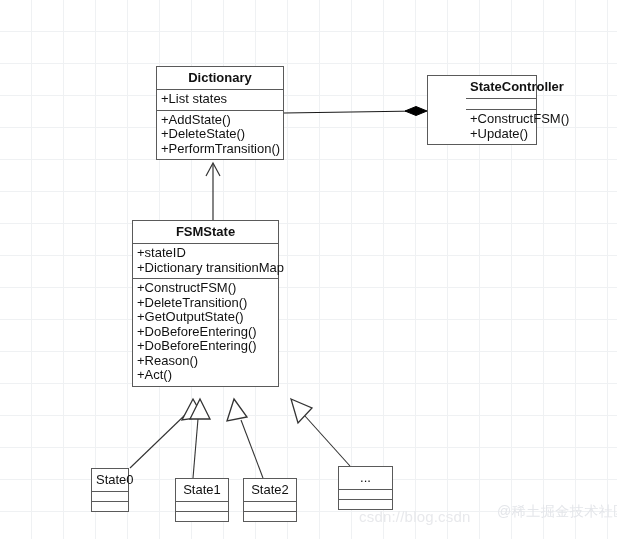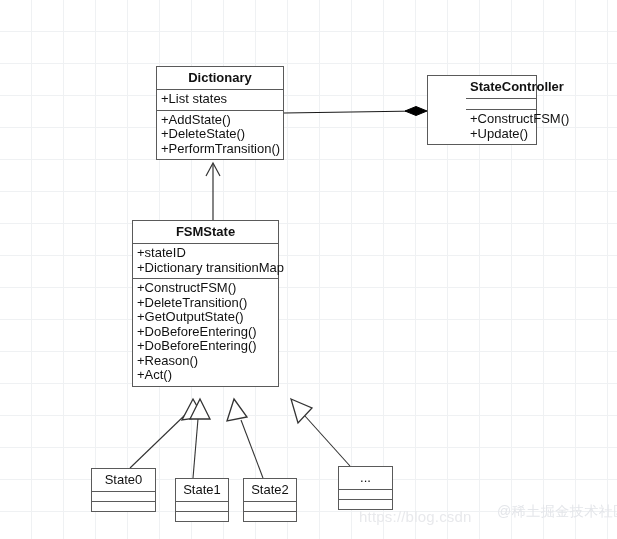--- a/index.html
+++ b/index.html
@@ -167,21 +167,21 @@
       <div class="member">+ConstructFSM()</div>
       <div class="member">+DeleteTransition()</div>
       <div class="member">+GetOutputState()</div>
       <div class="member">+DoBeforeEntering()</div>
       <div class="member">+DoBeforeEntering()</div>
       <div class="member">+Reason()</div>
       <div class="member">+Act()</div>
     </div>
   </div>
 
-  <div class="uml-class small-box" style="left:91px; top:468px; width:65px;">
+  <div class="uml-class small-box" style="left:91px; top:468px; width:38px;">
     <div class="cls-name">State0</div>
     <div class="cls-compartment empty"></div>
     <div class="cls-compartment empty"></div>
   </div>
 
   <div class="uml-class small-box" style="left:164px; top:478px; width:54px;margin-left:11px;">
     <div class="cls-name">State1</div>
     <div class="cls-compartment empty"></div>
     <div class="cls-compartment empty"></div>
   </div>
@@ -191,16 +191,16 @@
     <div class="cls-compartment empty"></div>
     <div class="cls-compartment empty"></div>
   </div>
 
   <div class="uml-class small-box" style="left:338px; top:466px; width:55px;">
     <div class="cls-name">...</div>
     <div class="cls-compartment empty"></div>
     <div class="cls-compartment empty"></div>
   </div>
 
-  <div class="wm wm-url">https://blog.csdn</div>
+  <div class="wm wm-url">csdn://blog.csdn</div>
   <div class="wm wm-cn">@稀土掘金技术社区</div>
 
 </div>
 
 </body></html>

